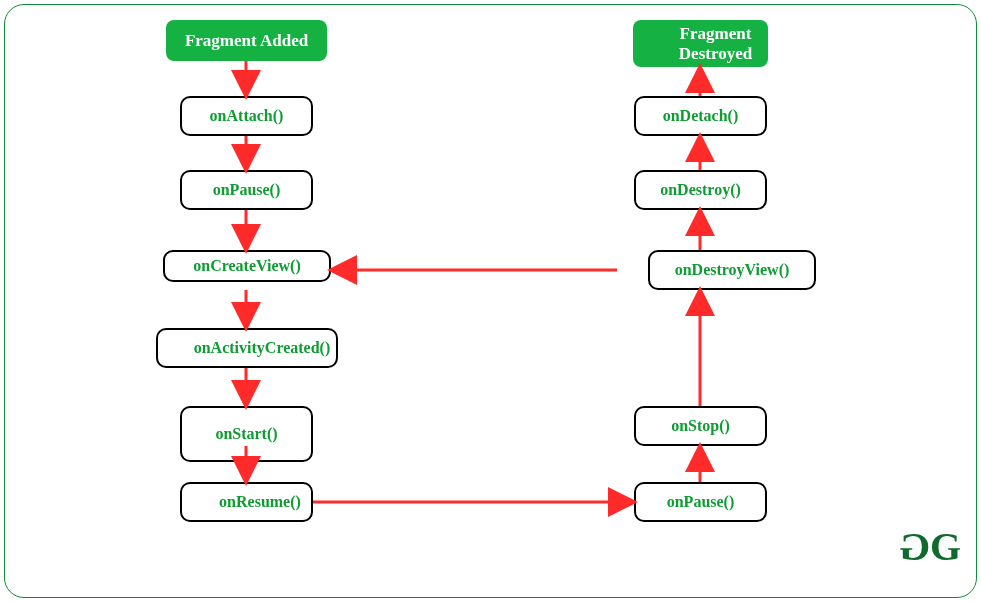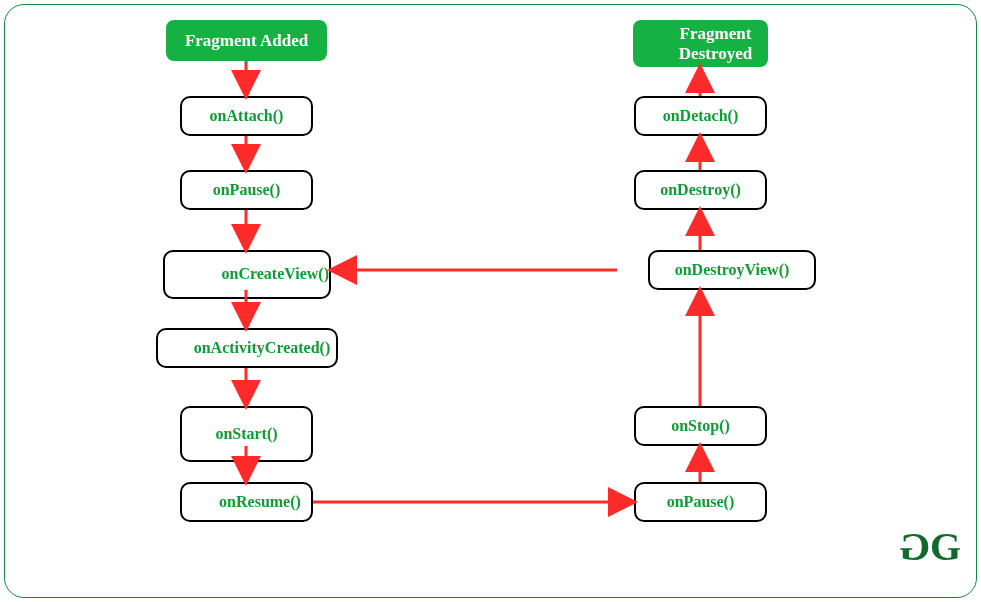--- a/index.html
+++ b/index.html
@@ -21,21 +21,21 @@
 
   <div class="node green" style="left:166px;top:20px;width:161px;height:41px;">
       <span>Fragment Added</span>
     </div>
   <div class="node box" style="left:180px;top:96px;width:133px;height:40px;">
       <span>onAttach()</span>
     </div>
   <div class="node box" style="left:180px;top:170px;width:133px;height:40px;">
       <span>onPause()</span>
     </div>
-  <div class="node box" style="left:163px;top:250px;width:168px;height:49px;justify-content:flex-end;">
+  <div class="node box" style="left:163px;top:250px;width:168px;height:32px;">
       <span>onCreateView()</span>
     </div>
   <div class="node box" style="left:156px;top:328px;width:182px;height:40px;padding-left:30px;">
       <span>onActivityCreated()</span>
     </div>
   <div class="node box" style="left:180px;top:406px;width:133px;height:56px;">
       <span>onStart()</span>
     </div>
   <div class="node box" style="left:180px;top:482px;width:133px;height:40px;padding-left:27px;">
       <span>onResume()</span>

